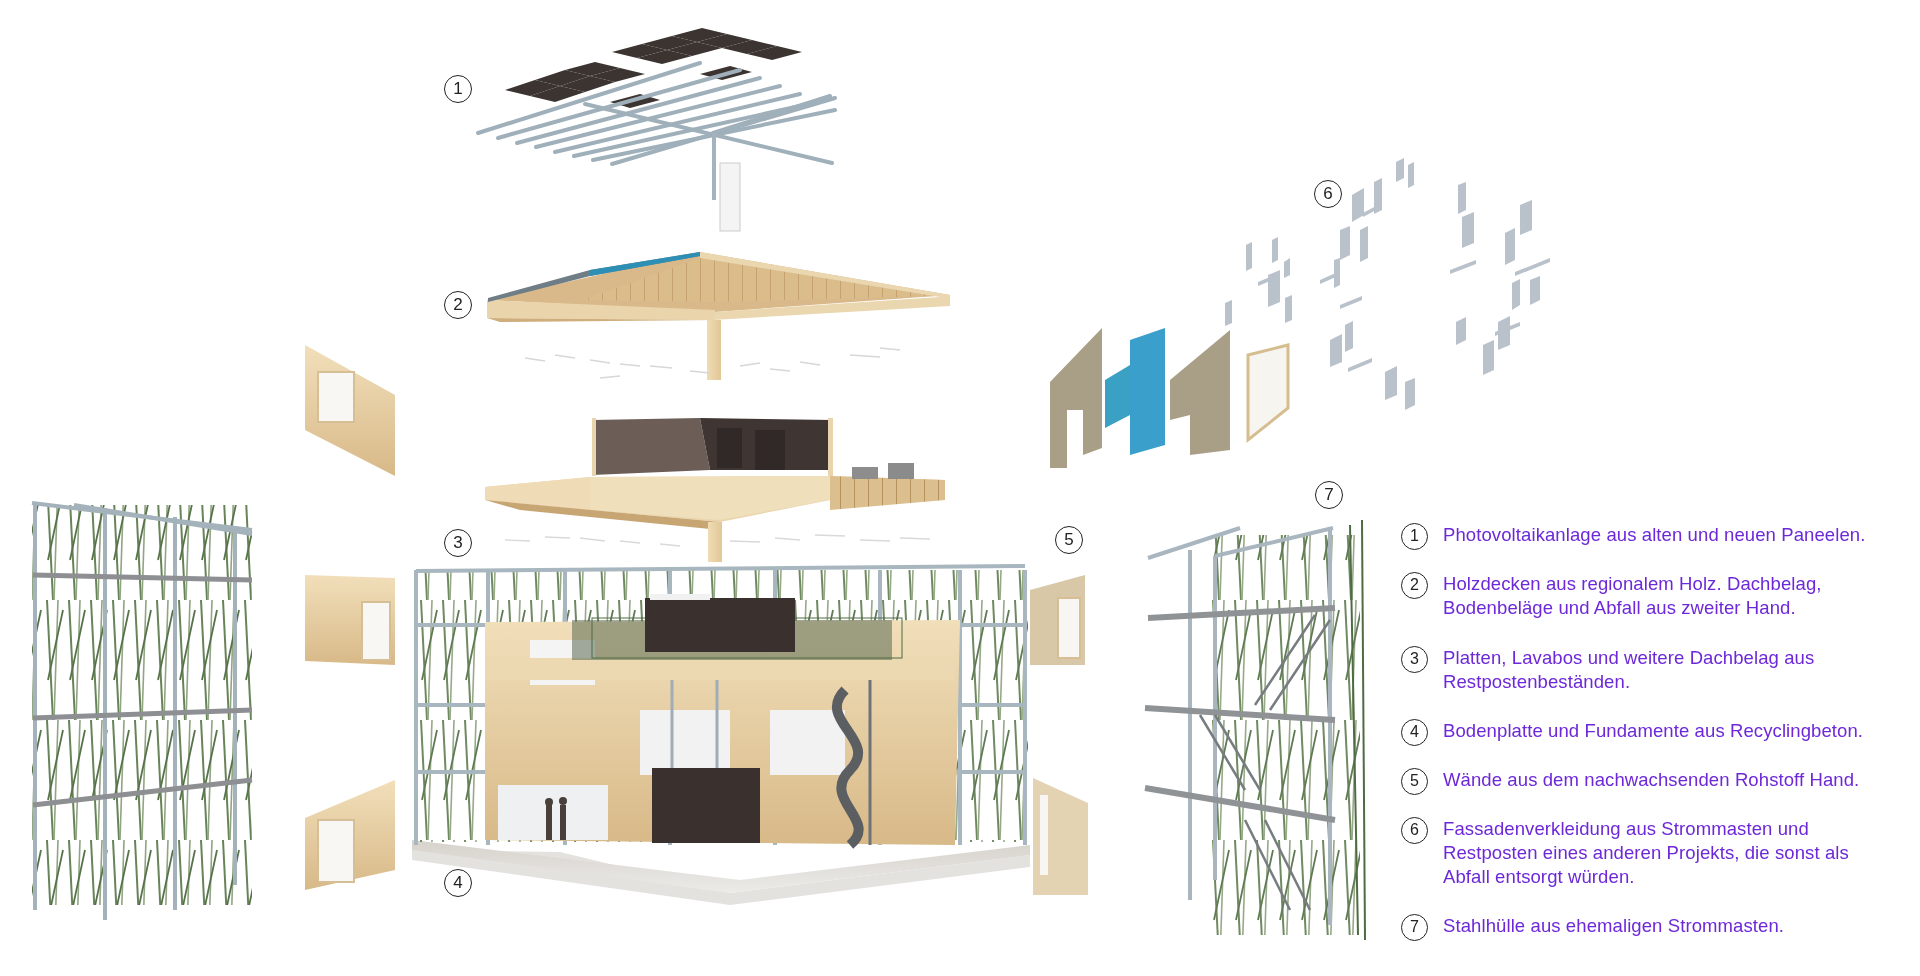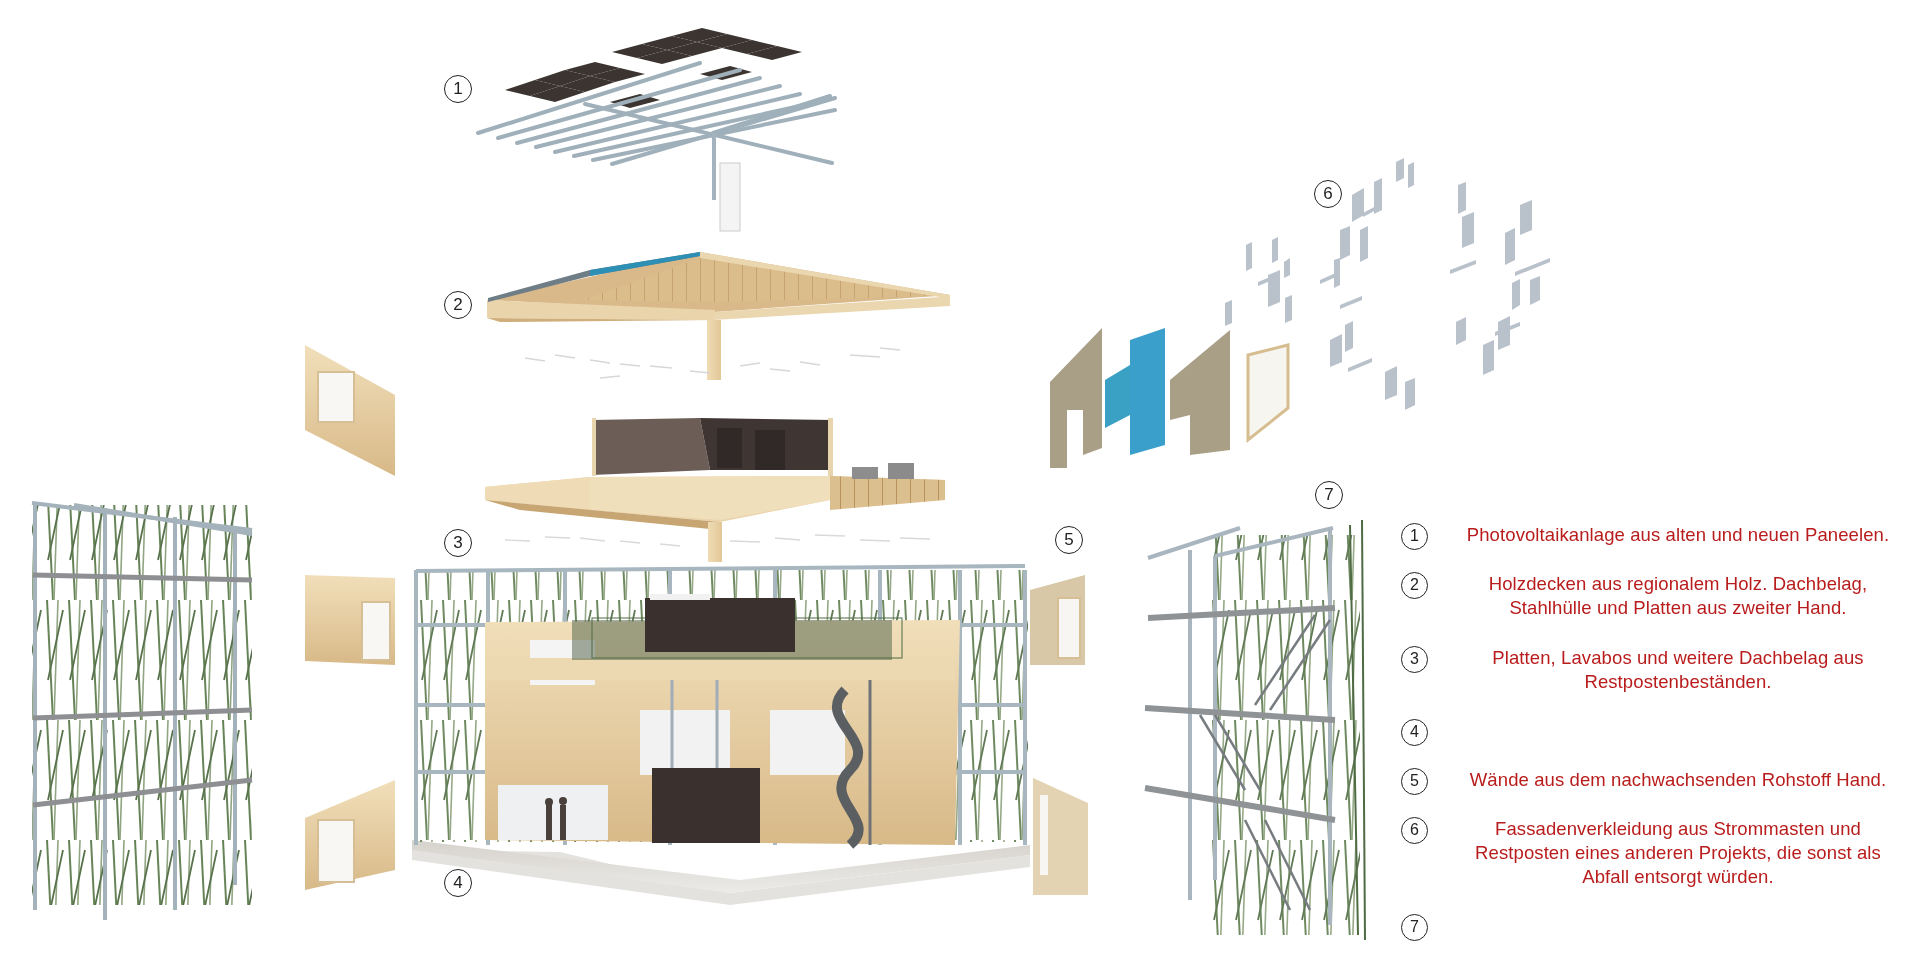--- a/index.html
+++ b/index.html
@@ -3,21 +3,21 @@
 <meta charset="utf-8">
 <style>
   html,body{margin:0;padding:0;background:#ffffff;}
   body{width:1920px;height:976px;position:relative;overflow:hidden;font-family:"Liberation Sans","DejaVu Sans",sans-serif;color:#2b2b2b;}
   #diagram{position:absolute;left:0;top:0;width:1920px;height:976px;}
   .num{position:absolute;width:28px;height:28px;border:1.6px solid #222;border-radius:50%;box-sizing:border-box;
        font-size:17px;line-height:25px;text-align:center;color:#222;background:transparent;}
   #legend{position:absolute;left:1400px;top:520px;width:520px;}
   .leg-item{position:absolute;left:0;width:520px;}
   .leg-item .num{position:static;display:inline-block;vertical-align:top;margin-left:1px;width:27px;height:27px;line-height:24px;font-size:16px;}
-  .leg-text{position:absolute;left:43px;top:0;font-size:18.5px;line-height:24px;color:#b91c1c;width:470px;white-space:pre-line;letter-spacing:0.1px;text-align:center;}
+  .leg-text{position:absolute;left:43px;top:0;font-size:18.5px;line-height:24px;color:#6d28d9;width:470px;white-space:pre-line;letter-spacing:0.1px;}
 </style>
 </head>
 <body>
 
 <svg id="diagram" viewBox="0 0 1920 976" xmlns="http://www.w3.org/2000/svg">
   <defs>
     <linearGradient id="wood" x1="0" y1="0" x2="0" y2="1">
       <stop offset="0" stop-color="#f1dfba"></stop>
         <stop offset="1" stop-color="#d8b988"></stop>
     </linearGradient>
@@ -282,36 +282,38 @@
 <div class="num" style="left:1315px;top:481px;">7</div>
 
 <div id="legend">
   <div class="leg-item" style="top:3px;">
     <span class="num">1</span>
     <span class="leg-text">Photovoltaikanlage aus alten und neuen Paneelen.</span>
   </div>
   <div class="leg-item" style="top:52px;">
     <span class="num">2</span>
     <span class="leg-text">Holzdecken aus regionalem Holz. Dachbelag,
-Stahlhülle und Platten aus zweiter Hand.</span>
+Bodenbeläge und Abfall aus zweiter Hand.</span>
   </div>
   <div class="leg-item" style="top:126px;">
     <span class="num">3</span>
     <span class="leg-text">Platten, Lavabos und weitere Dachbelag aus
 Restpostenbeständen.</span>
   </div>
   <div class="leg-item" style="top:199px;">
     <span class="num">4</span>
+    <span class="leg-text">Bodenplatte und Fundamente aus Recyclingbeton.</span>
   </div>
   <div class="leg-item" style="top:248px;">
     <span class="num">5</span>
     <span class="leg-text">Wände aus dem nachwachsenden Rohstoff Hand.</span>
   </div>
   <div class="leg-item" style="top:297px;">
     <span class="num">6</span>
     <span class="leg-text">Fassadenverkleidung aus Strommasten und
 Restposten eines anderen Projekts, die sonst als
 Abfall entsorgt würden.</span>
   </div>
   <div class="leg-item" style="top:394px;">
     <span class="num">7</span>
+    <span class="leg-text">Stahlhülle aus ehemaligen Strommasten.</span>
   </div>
 </div>
 
 </body></html>

